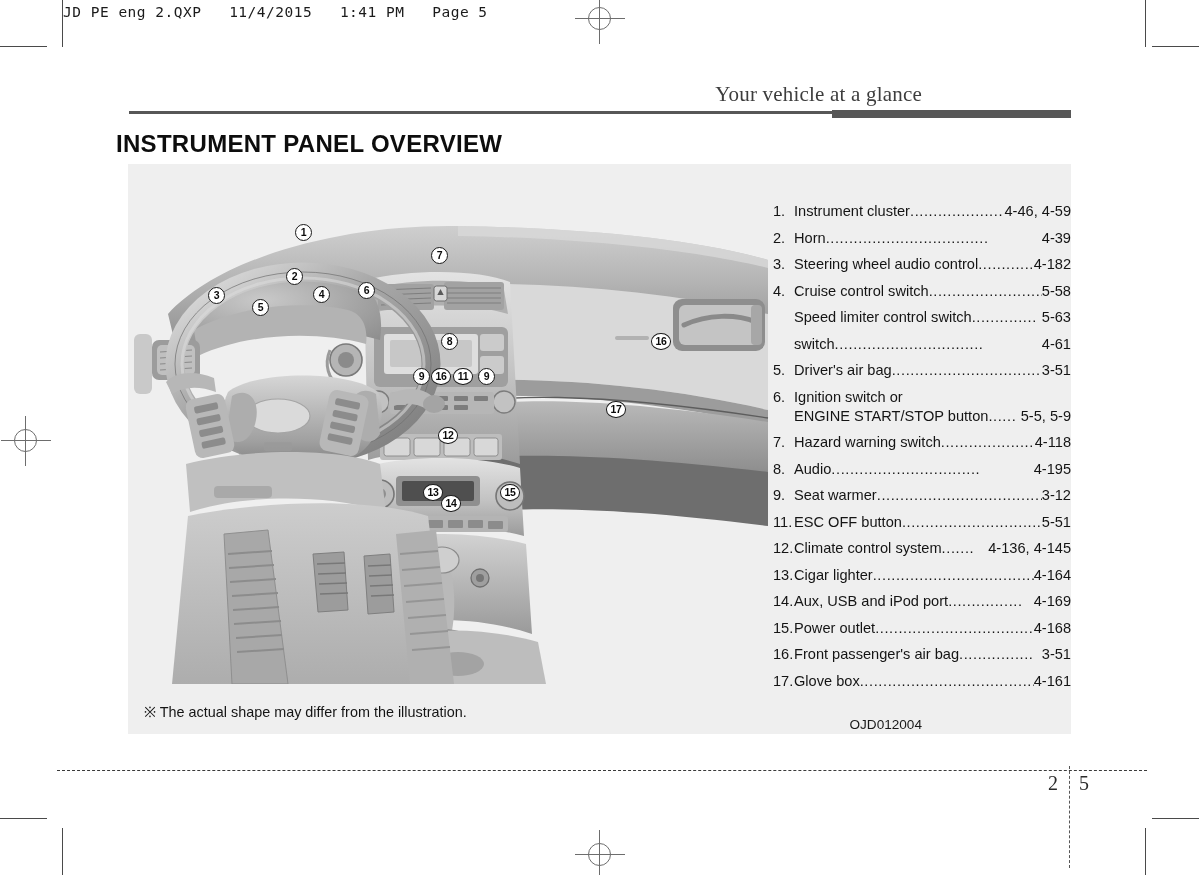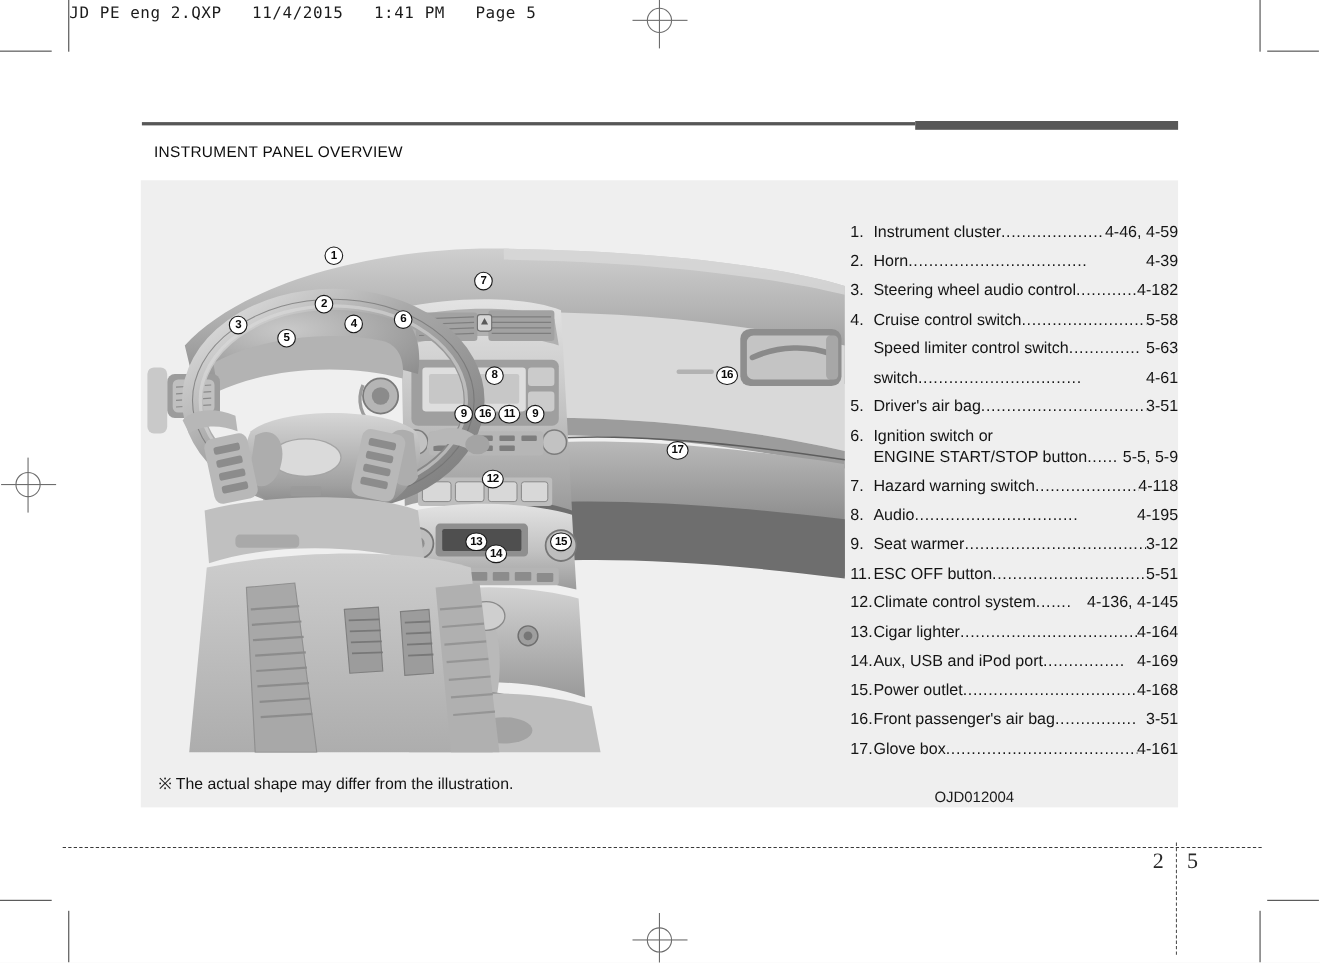--- a/index.html
+++ b/index.html
@@ -62,23 +62,23 @@
   .head-rule-thick {
     position: absolute;
     left: 832px; top: 110px;
     width: 239px; height: 8px;
     background: #575757;
   }
 
   
   .sect-title {
     position: absolute;
-    left: 140px; top: 130px;
-    font-size: 14px;
-    font-weight: normal;
+    left: 116px; top: 130px;
+    font-size: 24px;
+    font-weight: bold;
     letter-spacing: 0.3px;
     color: #0d0d0d;
   }
 
   
   .panel {
     position: absolute;
     left: 128px; top: 164px;
     width: 943px; height: 570px;
     background: #efefef;
@@ -200,20 +200,21 @@
   <div class="cropmark cm-h" style="left:1152px; top:46px;"></div>
   <div class="cropmark cm-h" style="left:0px; top:818px;"></div>
   <div class="cropmark cm-v" style="left:62px; top:828px;"></div>
   <div class="cropmark cm-h" style="left:1152px; top:818px;"></div>
   <div class="cropmark cm-v" style="left:1145px; top:828px;"></div>
 
   <div class="dashline" style="left:57px; top:770px; width:1090px;"></div>
 
   <div class="slug">JD PE eng 2.QXP   11/4/2015   1:41 PM   Page 5</div>
 
+  <div class="runhead">Your vehicle at a glance</div>
   <div class="head-rule-thin"></div>
   <div class="head-rule-thick"></div>
 
   <div class="sect-title">INSTRUMENT PANEL OVERVIEW</div>
 
   <div class="panel">
     <div class="panel-inner">
 
       <div class="illus">
         <svg viewBox="0 0 645 520" preserveAspectRatio="none" aria-hidden="true">

